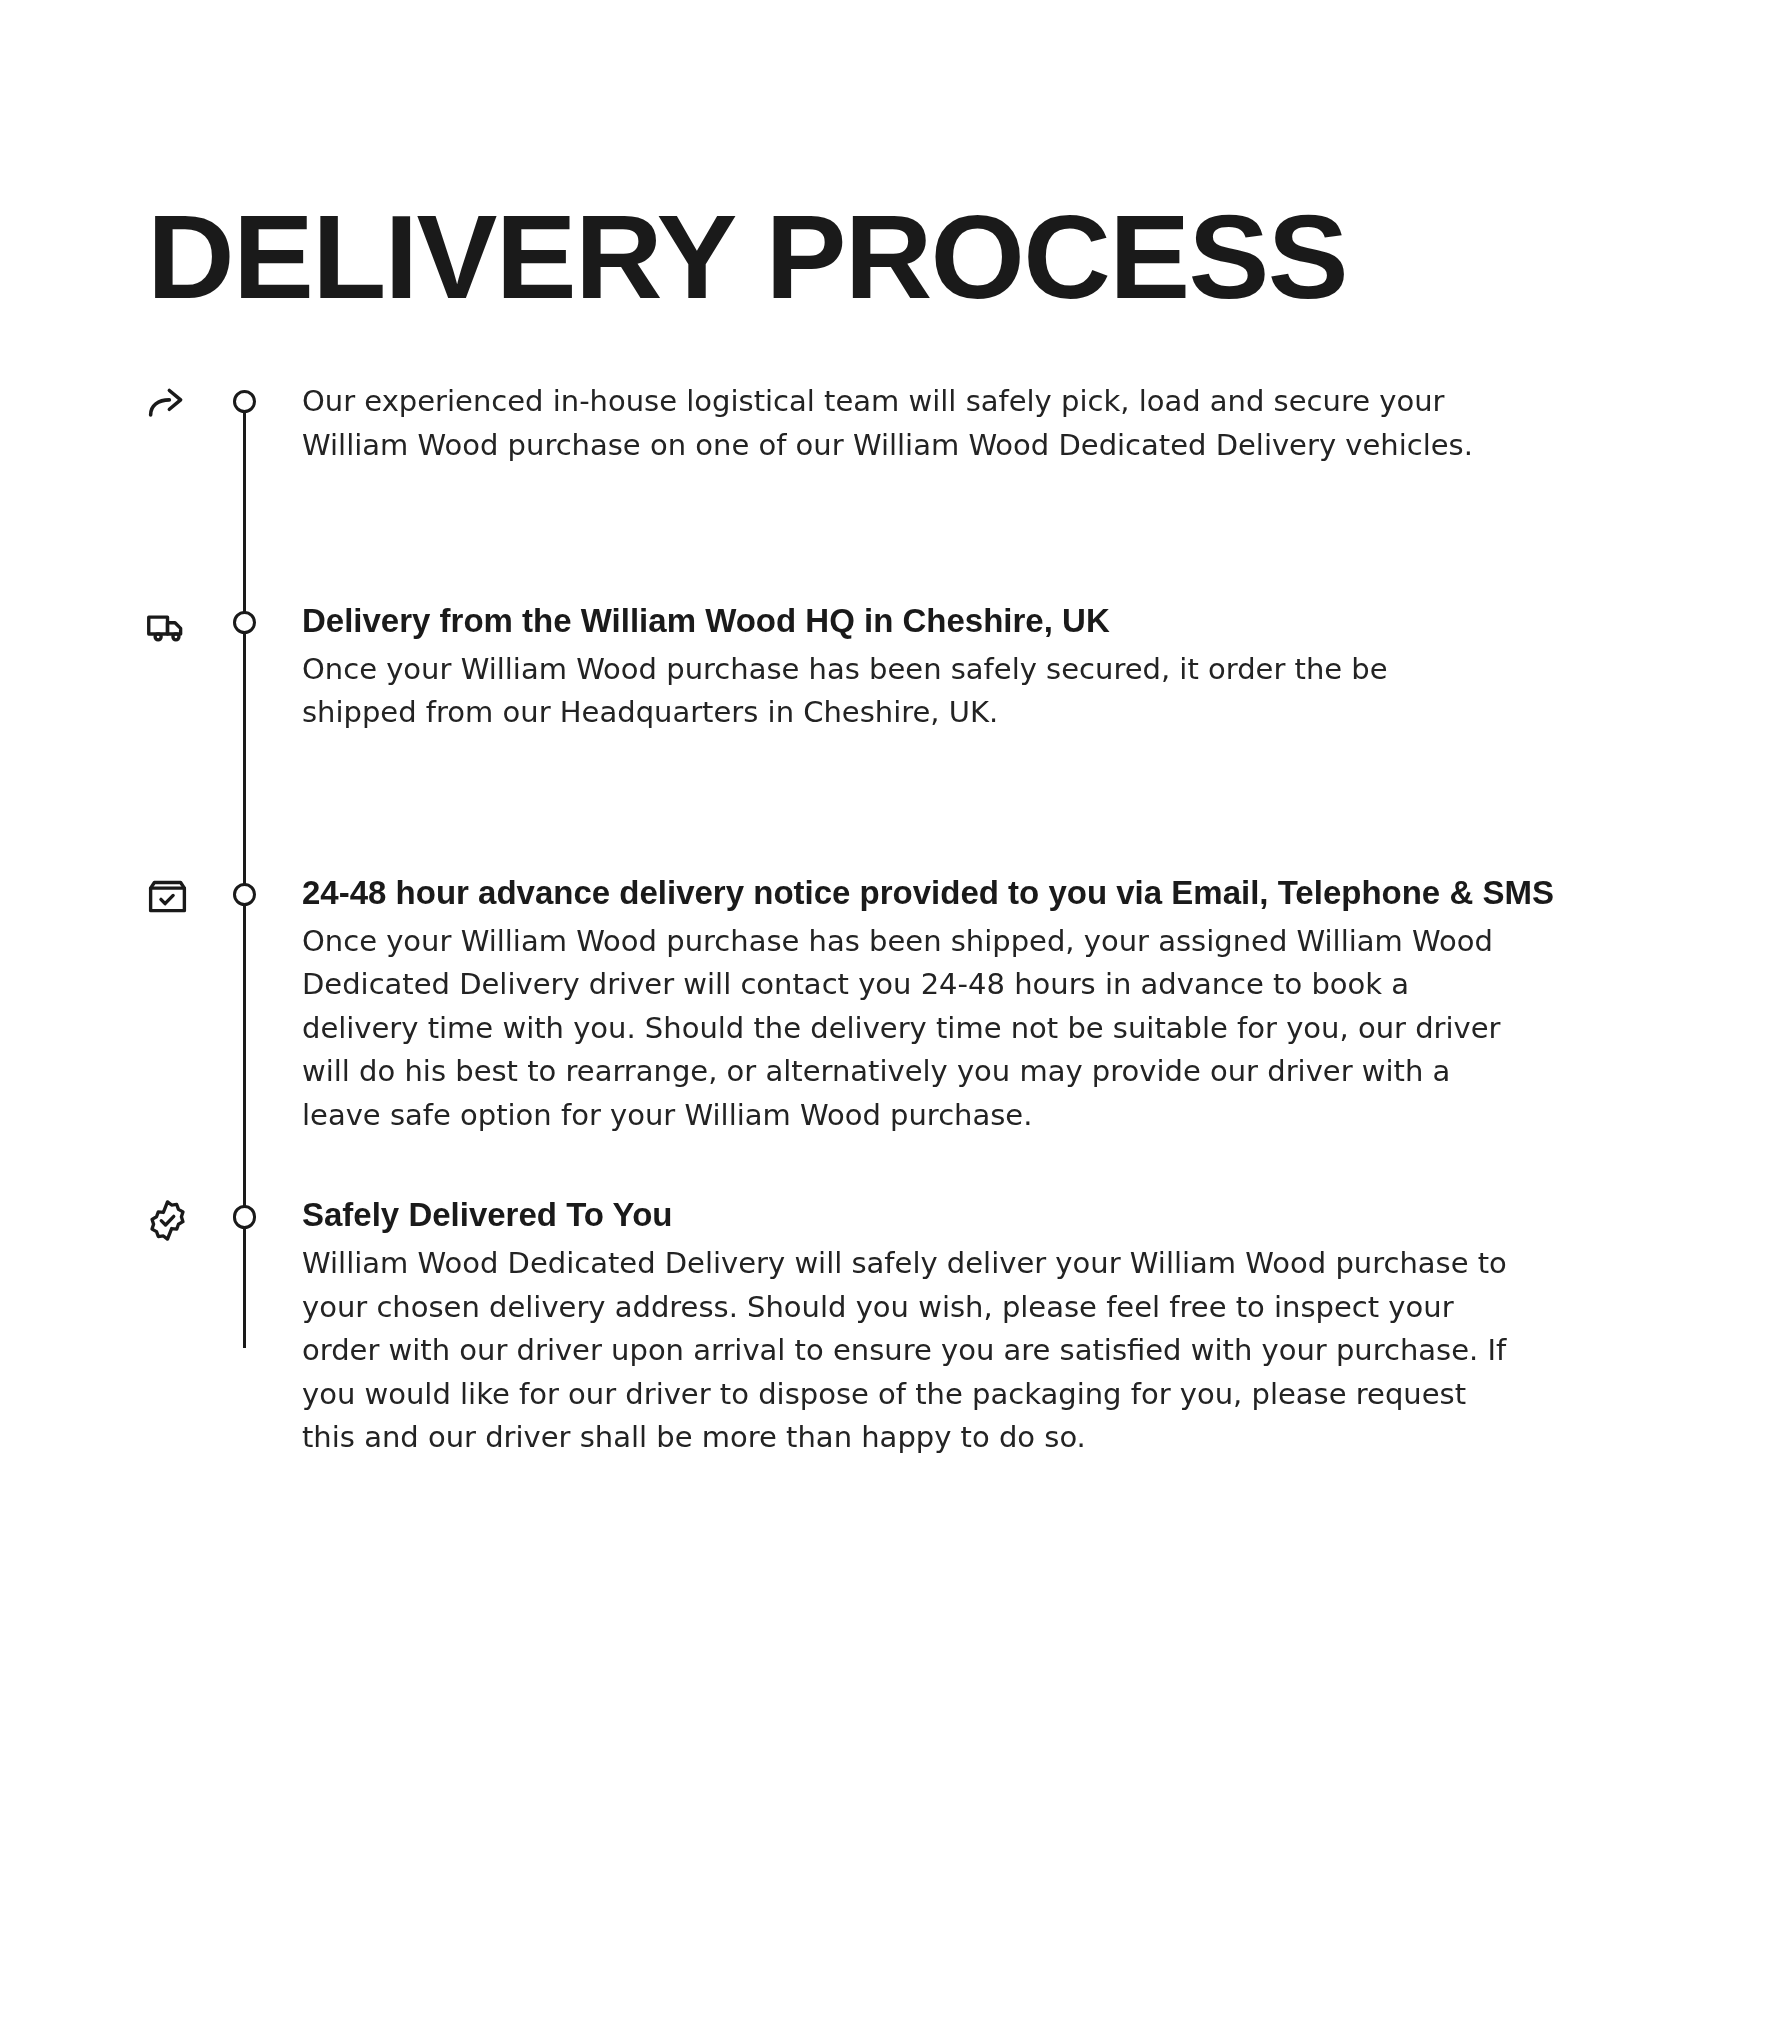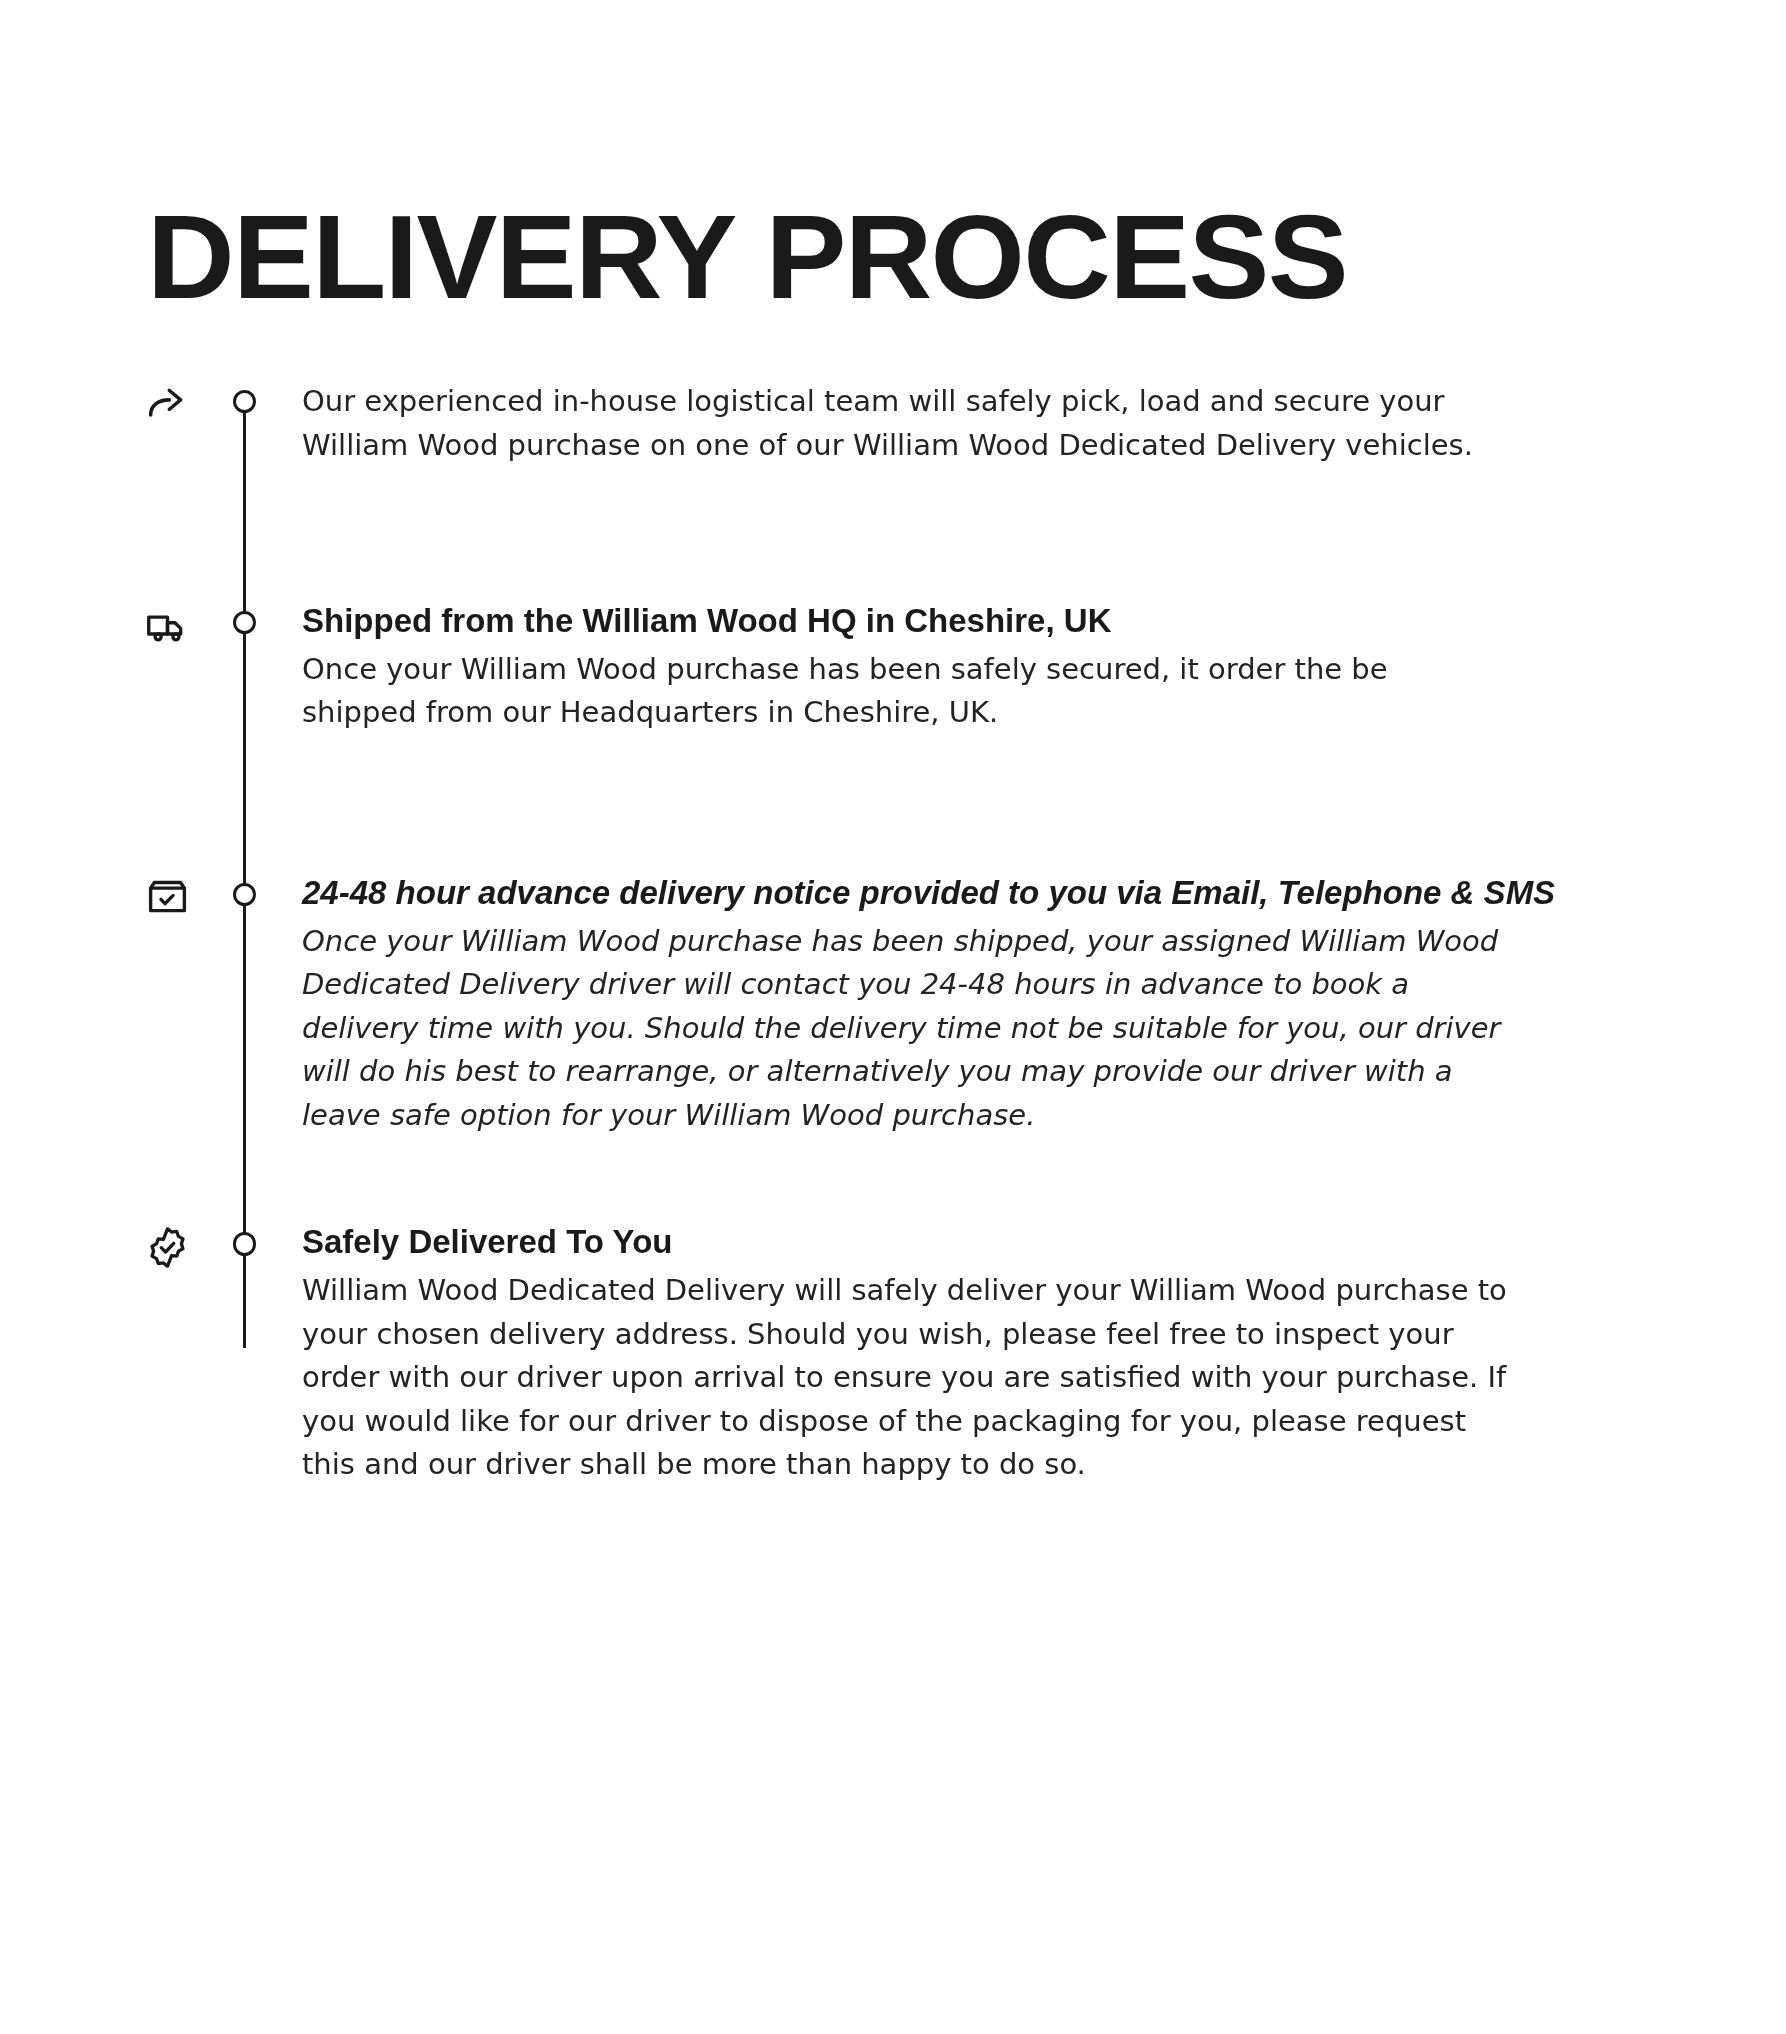--- a/index.html
+++ b/index.html
@@ -92,21 +92,21 @@
     font-family: "DejaVu Sans", "Liberation Sans", sans-serif;
     font-weight: 400;
     font-size: 29px;
     line-height: 1.5;
     color: #232323;
     margin: 0;
     max-width: 1206px;
   }
   .s1 { margin-bottom: 134px; }
   .s2 { margin-bottom: 138px; }
-  .s3 { margin-bottom: 85px; font-style: italic; }
+  .s3 { margin-bottom: 58px; }
   .s4 { margin-bottom: 0; }
 </style>
 </head>
 <body>
 
 <div class="page">
 
   <h1 class="page-title">DELIVERY PROCESS</h1>
 
   <div class="timeline">
@@ -130,21 +130,21 @@
       <span class="step-icon">
         <svg width="45" height="45" viewBox="0 0 24 24" fill="none" stroke="#1a1a1a" stroke-width="1.8" stroke-linecap="round" stroke-linejoin="round">
           <path d="M2 7h10v9H2z"></path>
           <path d="M12 10h4l3 3v3h-7z"></path>
           <circle cx="7" cy="17.5" r="1.6"></circle>
           <circle cx="16.5" cy="17.5" r="1.6"></circle>
         </svg>
       </span>
       <span class="step-dot"></span>
       <div class="step-body">
-        <h2 class="step-title">Shipped from the William Wood HQ in Cheshire, UK</h2>
+        <h2 class="step-title">Delivery from the William Wood HQ in Cheshire, UK</h2>
         <p class="step-text">Once your William Wood purchase has been safely secured, it order the be shipped from our Headquarters in Cheshire, UK.</p>
       </div>
     </div>
 
     <div class="step s3">
       <span class="step-icon">
         <svg width="45" height="45" viewBox="0 0 24 24" fill="none" stroke="#1a1a1a" stroke-width="1.8" stroke-linecap="round" stroke-linejoin="round">
           <path d="M3 7h18v12H3z"></path>
           <path d="M3 7l2-3h14l2 3"></path>
           <path d="M8.5 13l2.2 2.3 4.3-4.4"></path>

